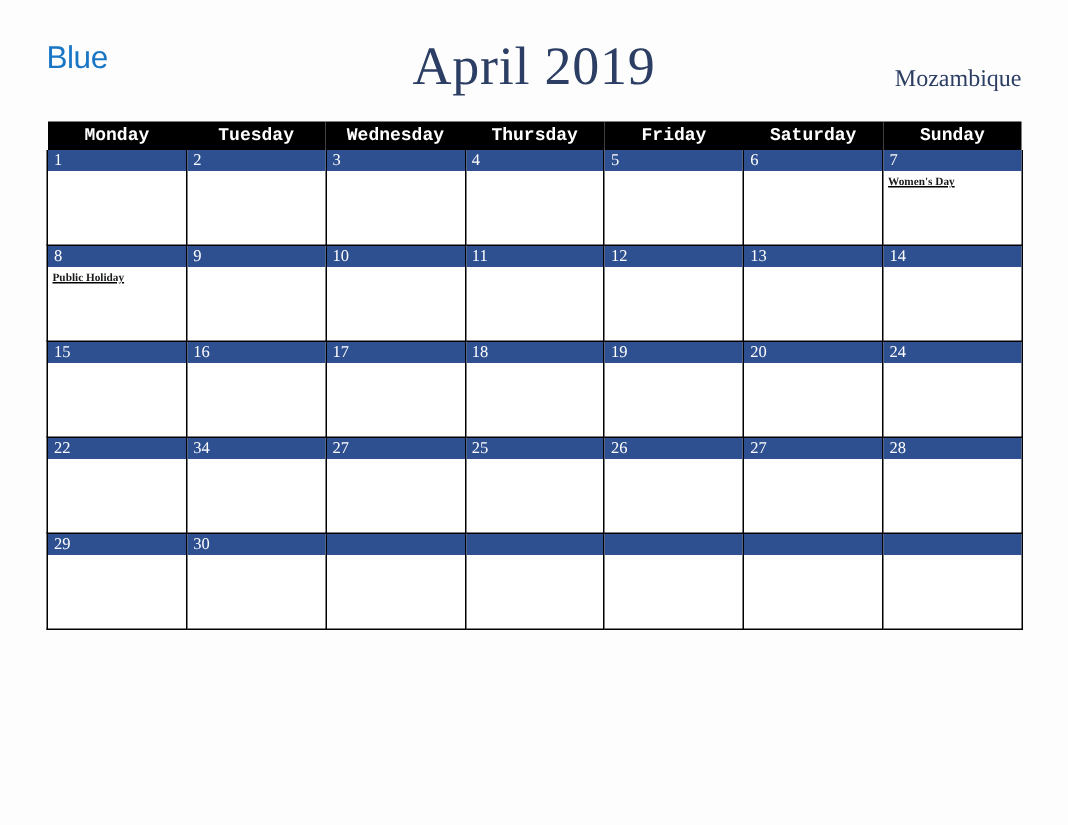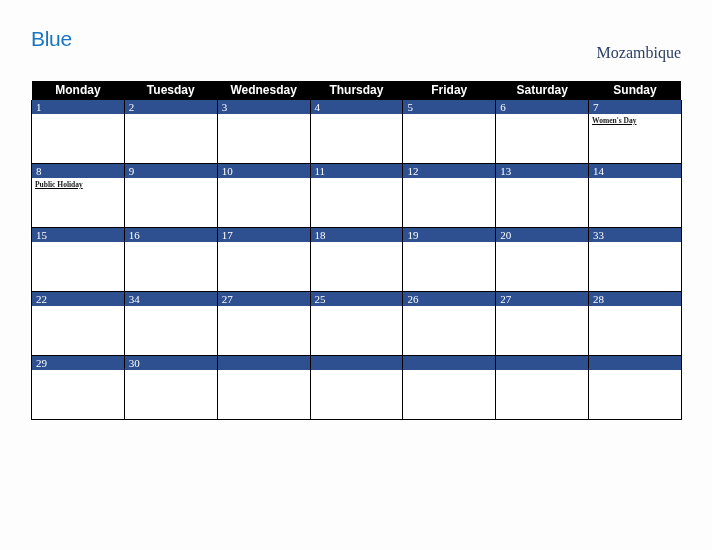--- a/index.html
+++ b/index.html
@@ -99,21 +99,21 @@
     top: 81px;
     width: 650px;
     border-collapse: collapse;
     table-layout: fixed;
   }
   .calendar-grid col { width: 92.85px; }
 
   .weekday-header th {
     background: #000000;
     color: #ffffff;
-    font-family: Liberation Sans, sans-serif;
+    font-family: Liberation Mono, monospace;
     font-size: 12px;
     font-weight: bold;
     height: 19px;
     line-height: 19px;
     padding: 0;
     text-align: center;
     border: none;
   }
 
   .week-row td {
@@ -164,20 +164,21 @@
 <body>
 
 <div class="page-header">
 
   <div class="brand-logo">
     <span class="brand-row-bottom">
       <span class="brand-blue">Blue</span>
     </span>
   </div>
 
+  <div class="calendar-title">April 2019</div>
 
   <div class="country-label">Mozambique</div>
 
 </div>
 
 <table class="calendar-grid">
   <colgroup>
     <col>
       <col>
       <col>
@@ -304,21 +305,21 @@
             <span class="date-band">19</span>
           </span>
         </td>
         <td>
           <span class="day-cell-inner">
             <span class="date-band">20</span>
           </span>
         </td>
         <td>
           <span class="day-cell-inner">
-            <span class="date-band">33</span>
+            <span class="date-band">24</span>
           </span>
         </td>
       </tr>
       <tr class="week-row">
         <td class="first-col">
           <span class="day-cell-inner">
             <span class="date-band">22</span>
           </span>
         </td>
         <td>

